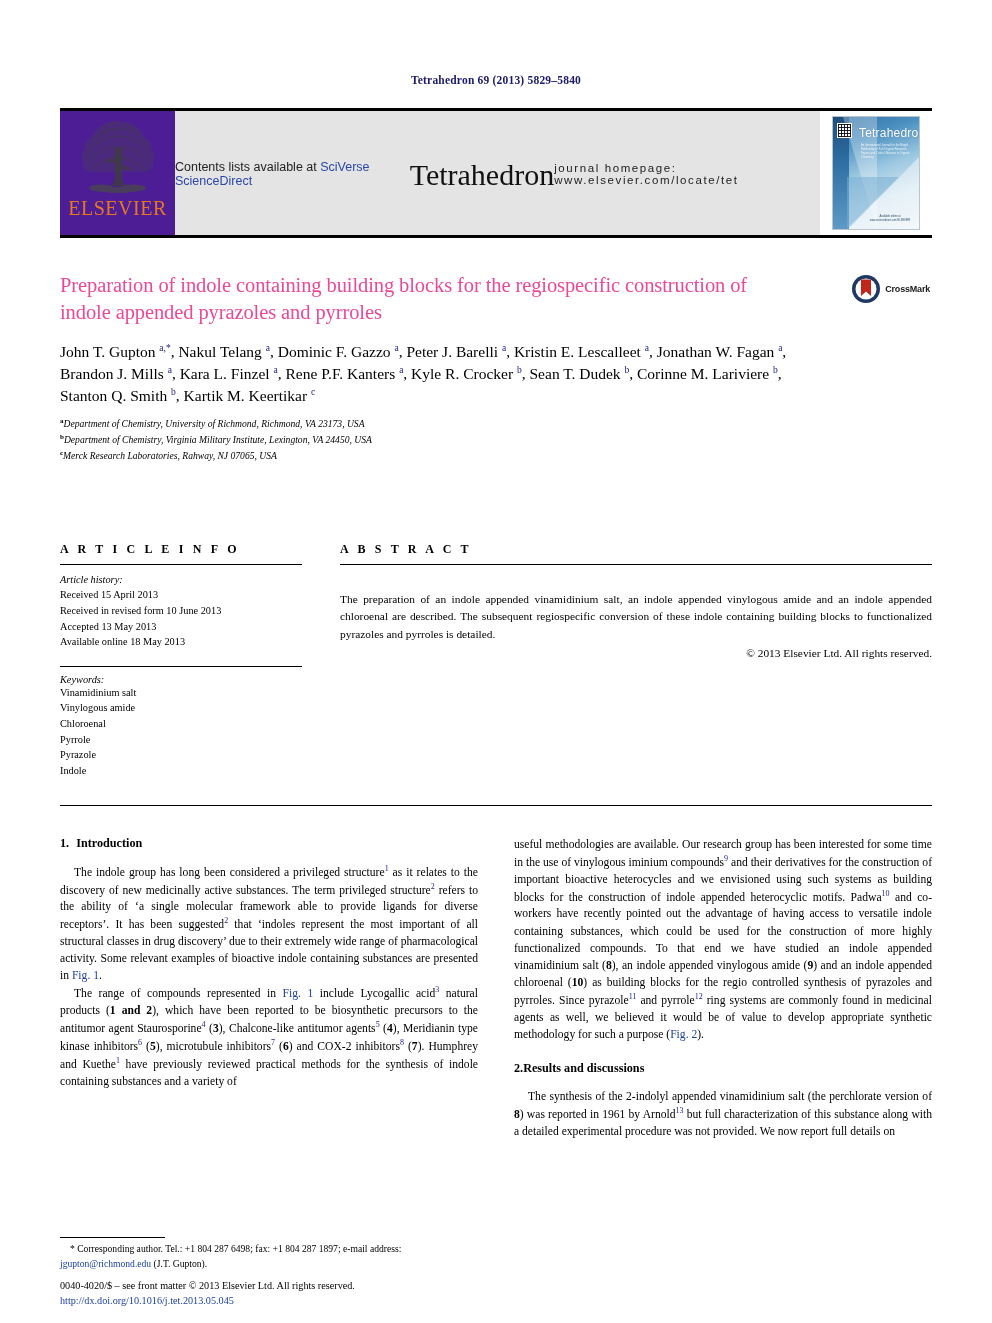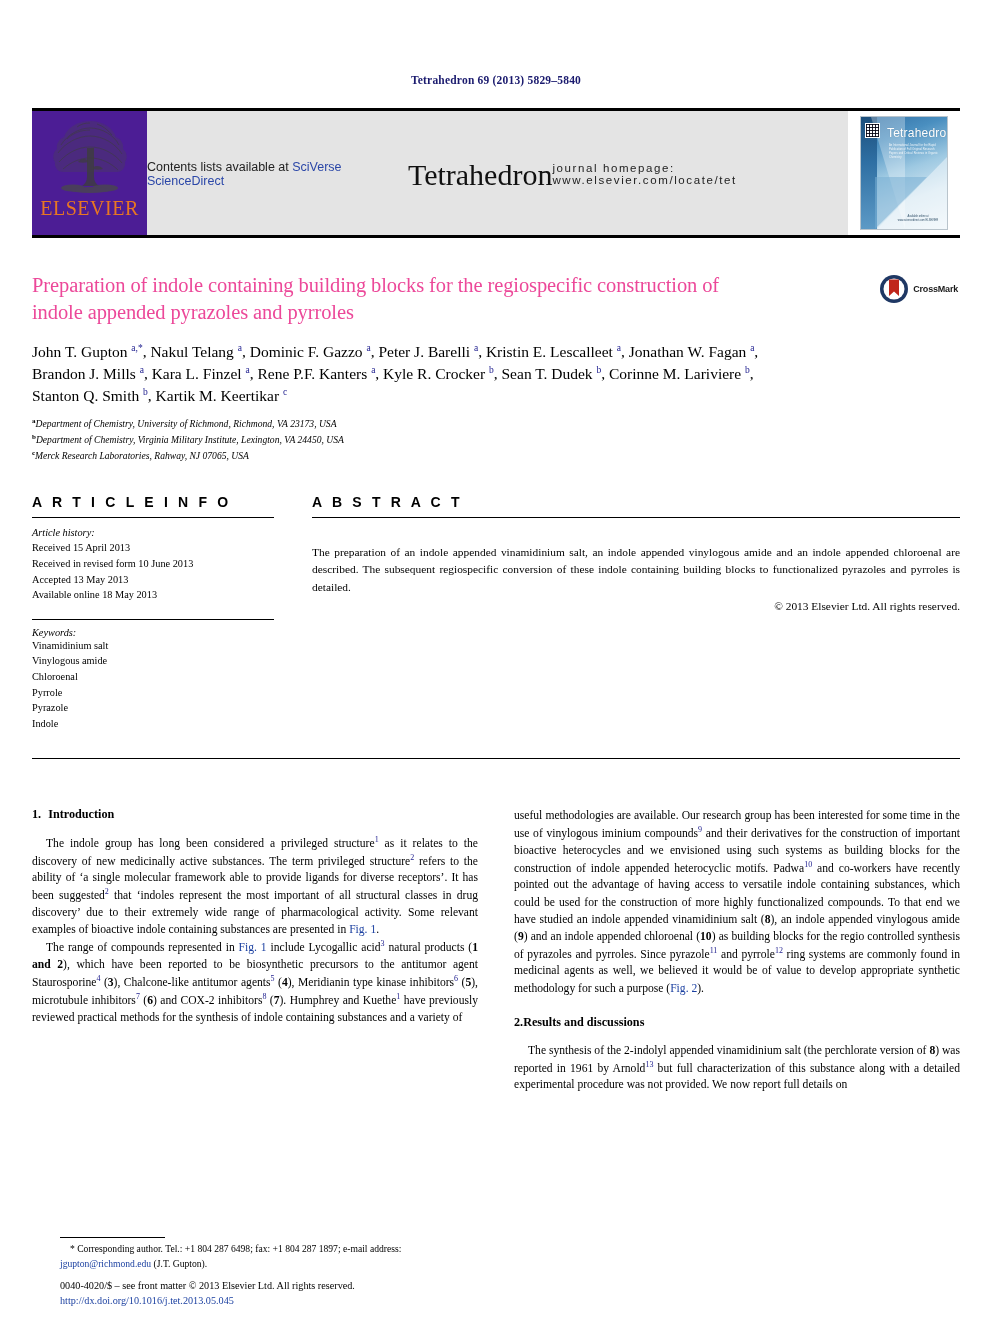--- a/index.html
+++ b/index.html
@@ -13,21 +13,21 @@
     font-family: "Liberation Serif", serif;
     color: #000;
     position: relative;
     overflow: hidden;
   }
   .page {
     width: 992px;
     height: 1323px;
     position: relative;
     box-sizing: border-box;
-    padding: 0 32px;
+    padding: 0 60px;
   }
 
   
   .running-head {
     text-align: center;
     color: #1a1a6e;
     font-family: "Liberation Serif", serif;
     font-size: 11.5px;
     font-weight: bold;
     letter-spacing: 0.2px;
@@ -220,24 +220,25 @@
   
   .info-abstract {
     margin-top: 30px;
     display: flex;
     gap: 38px;
   }
   .col-info { width: 242px; flex: 0 0 242px; }
   .col-abstract { flex: 1 1 auto; }
 
   .sec-head {
-    font-family: Liberation Sans, sans-serif;
-    font-size: 14px;
+    font-family: Liberation Serif, serif;
+    font-size: 12px;
     font-weight: bold;
     letter-spacing: 3.2px;
+    margin-top: 48px;
   }
   .rule {
     border-top: 1.6px solid #000;
     margin-top: 7px;
   }
   .rule-thin {
     border-top: 1.2px solid #000;
     margin-top: 16px;
   }
   .history {
@@ -272,21 +273,21 @@
     text-align: right;
   }
 
   .divider-main {
     border-top: 1.4px solid #000;
     margin-top: 26px;
   }
 
   
   .body-cols {
-    margin-top: 48px;
+    margin-top: 30px;
     display: flex;
     gap: 36px;
   }
   .bcol { flex: 1 1 0; min-width: 0; }
   .h-sec {
     font-family: "Liberation Serif", serif;
     font-size: 12.2px;
     font-weight: bold;
     margin: 0 0 12px 0;
   }

